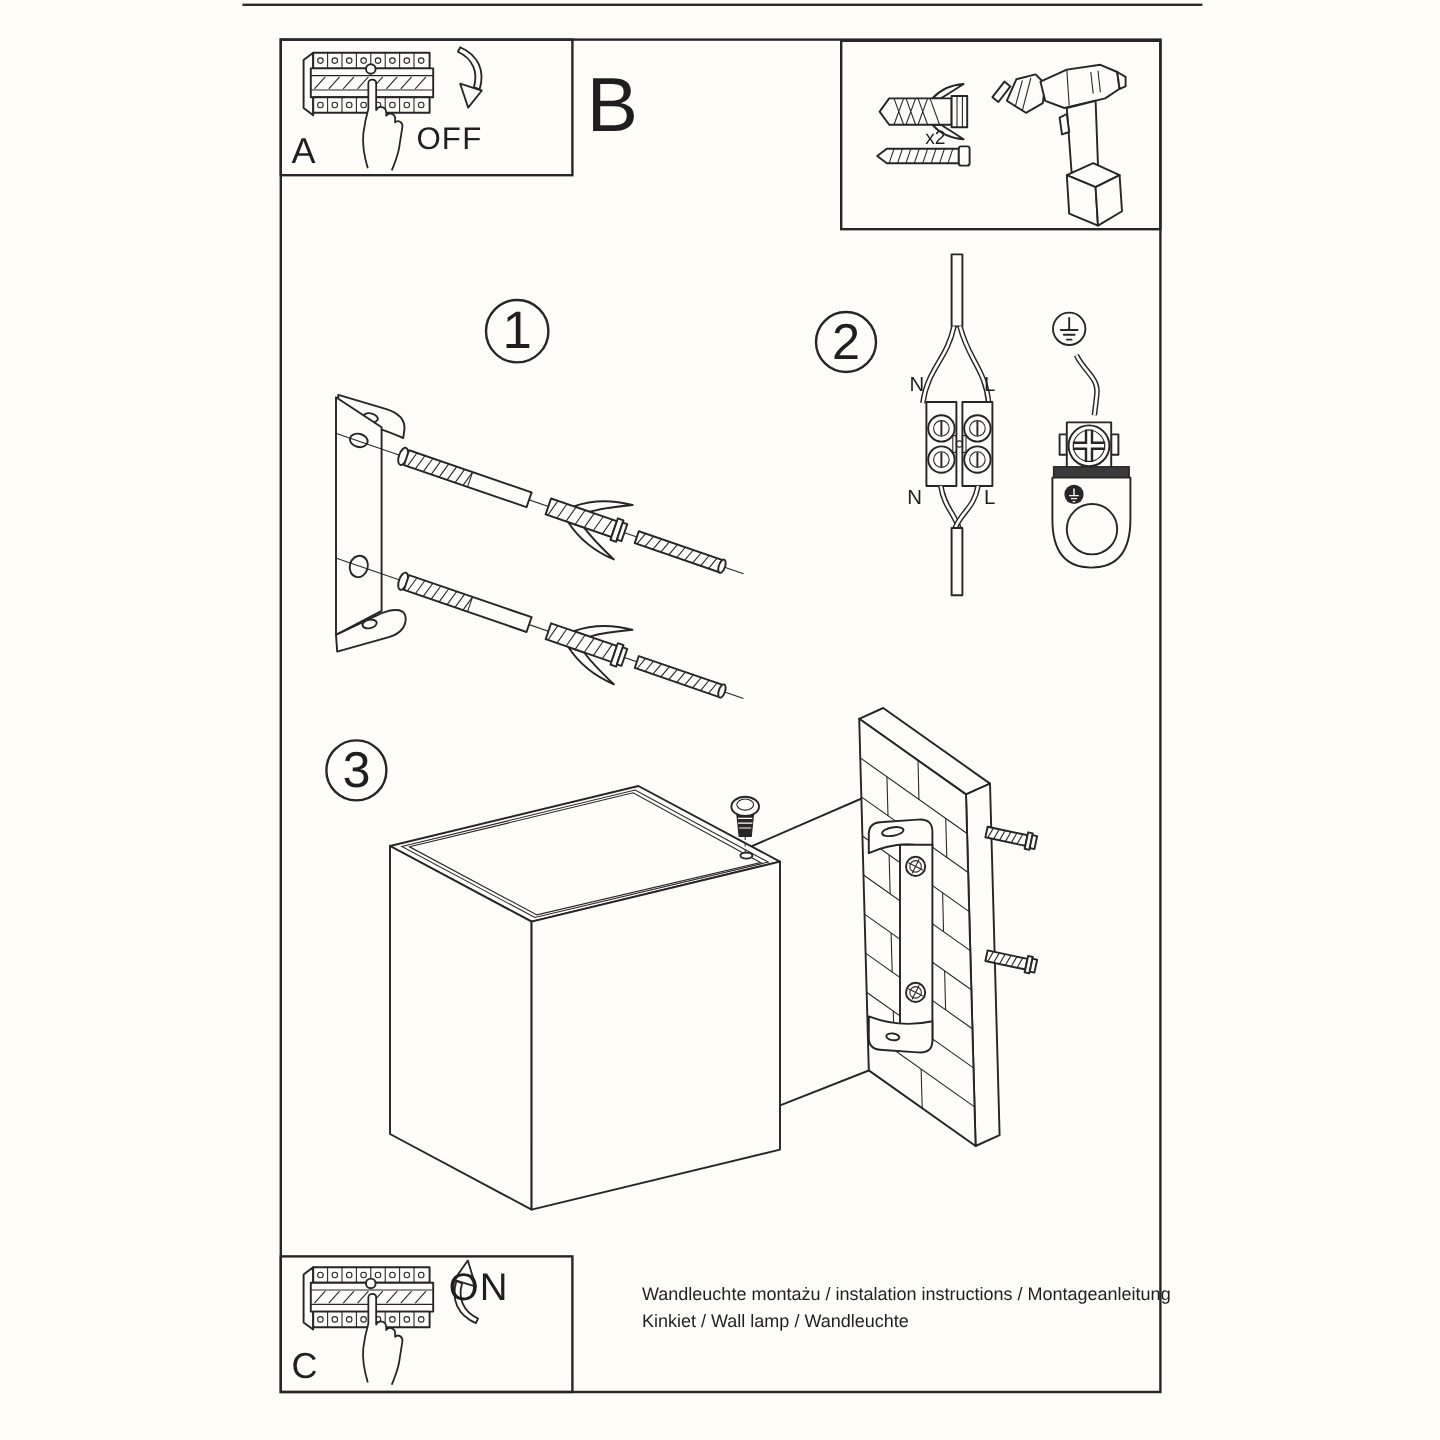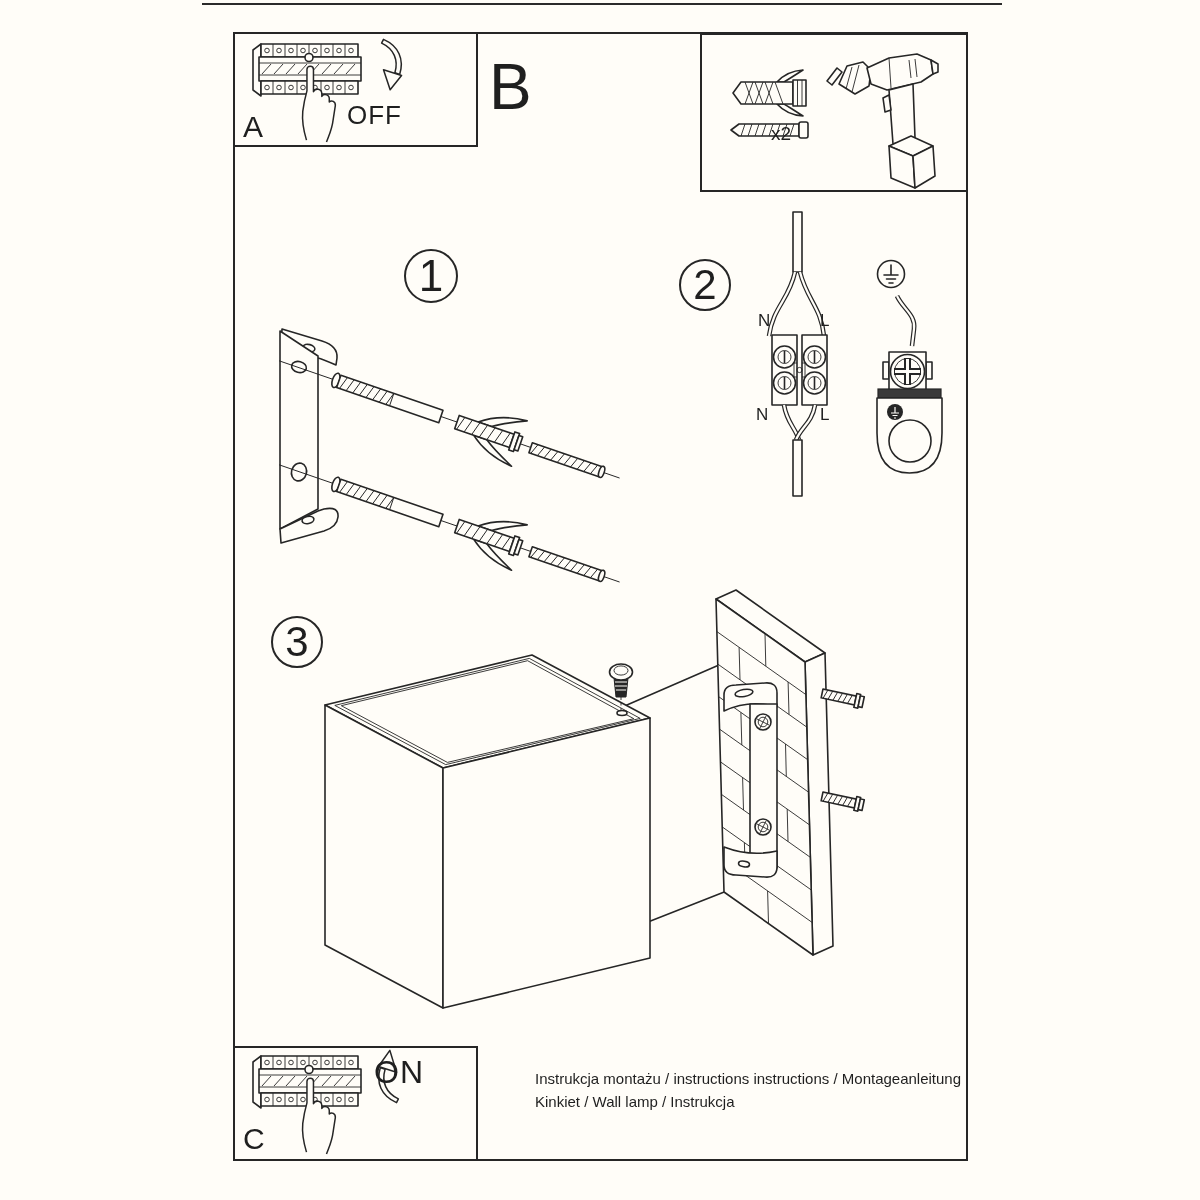--- a/index.html
+++ b/index.html
@@ -131,21 +131,21 @@
       <polygon class="inkf" points="42,20 64,10 92,6 106,12 108,26 96,34 62,42 46,36"></polygon>
       <path class="thin" d="M64,10 66,40 M84,12 86,30 M90,11 92,29"></path>
       <polygon class="inkf" points="106,12 113,16 113,24 108,26"></polygon>
       <polygon class="inkf" points="64,42 88,36 90,90 68,96"></polygon>
       <polygon class="inkf" points="58,50 64,47 66,62 60,64"></polygon>
       <polygon class="inkf" points="64,98 86,88 108,98 88,108"></polygon>
       <polygon class="inkf" points="64,98 88,108 90,140 66,130"></polygon>
       <polygon class="inkf" points="88,108 108,98 110,128 90,140"></polygon>
     </g>
   </svg>
-  <div class="txt" style="left:771px;top:124px;font-size:19px">x2</div>
+  <div class="txt" style="left:771px;top:108px;font-size:16px">x2</div>
 
   <div class="badge" style="left:404px;top:249px;width:54px;height:54px;font-size:44px">
     <span>1</span>
   </div>
   <svg style="left:260px;top:315px" width="380" height="300" viewBox="0 0 380 300">
     <g>
       <path class="inkf" d="M22,14 L62,26 Q78,31 77,43 L76,50 Q62,44 58,43 L21,29 Z"></path>
       <ellipse class="inkf" cx="49" cy="33" rx="6" ry="3.5" transform="rotate(16 49 33)"></ellipse>
       <polygon class="inkf" points="20,16 58,41 58,194 20,214"></polygon>
       <path class="inkf" d="M20,214 L58,196 L64,194 Q79,191 78,202 Q77,212 64,216 L21,228 Z"></path>
@@ -285,16 +285,16 @@
     </svg>
   <svg style="left:284px;top:1074px" width="58" height="80" viewBox="0 0 62 86">
       <use href="#hand" xlink:href="#hand"></use>
     </svg>
   <svg style="left:368px;top:1048px" width="38" height="58" viewBox="0 0 40 60">
       <use href="#arrow-up" xlink:href="#arrow-up"></use>
     </svg>
   <div class="txt" style="left:374px;top:1056px;font-size:32px;letter-spacing:1px">ON</div>
   <div class="txt" style="left:243px;top:1124px;font-size:30px">C</div>
 
-  <div class="txt" style="left:535px;top:1071px;font-size:15px">Instrukcja montażu / instructions instructions / Montageanleitung</div>
-  <div class="txt" style="left:535px;top:1094px;font-size:15px">Kinkiet / Wall lamp / Instrukcja</div>
+  <div class="txt" style="left:535px;top:1071px;font-size:15px">Wandleuchte montażu / instalation instructions / Montageanleitung</div>
+  <div class="txt" style="left:535px;top:1094px;font-size:15px">Kinkiet / Wall lamp / Wandleuchte</div>
 
 </div>
 
 </body></html>

